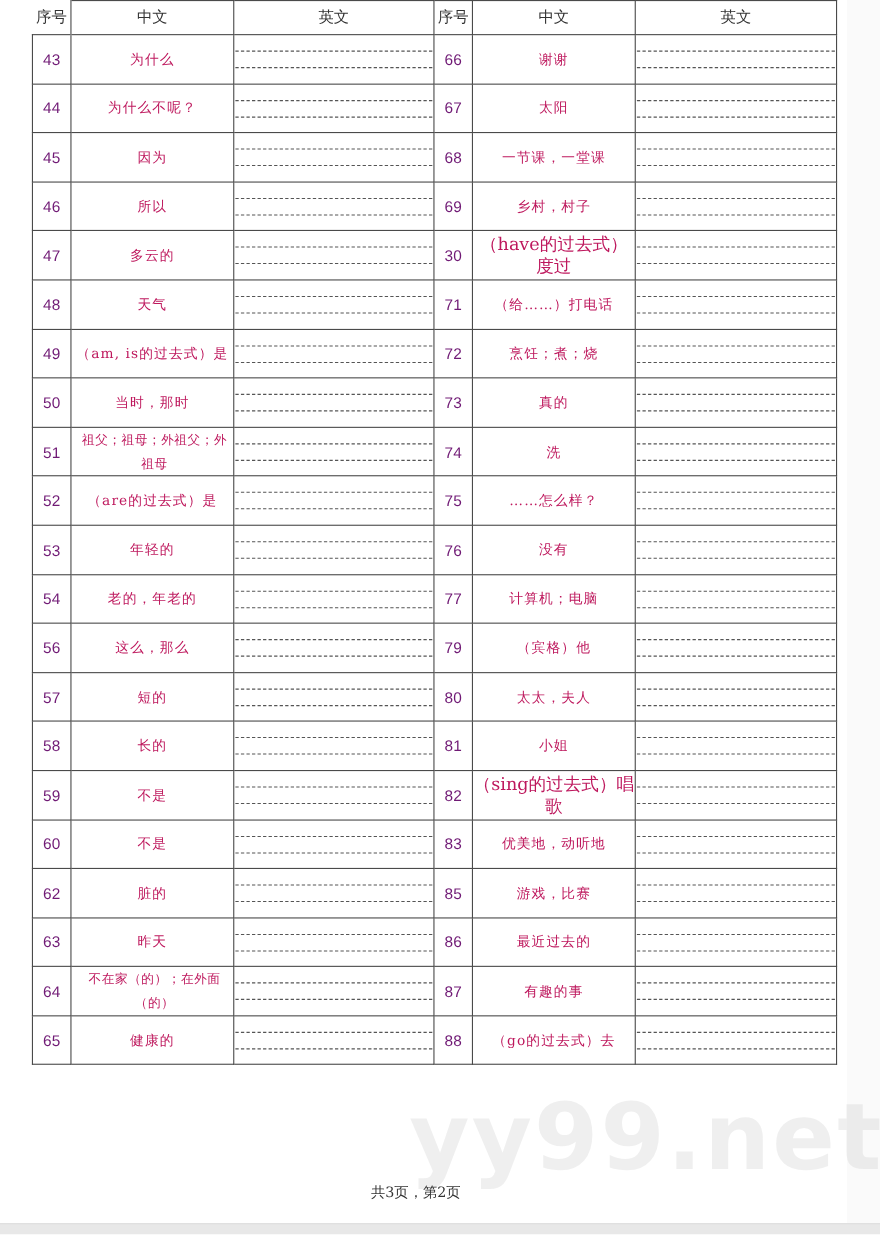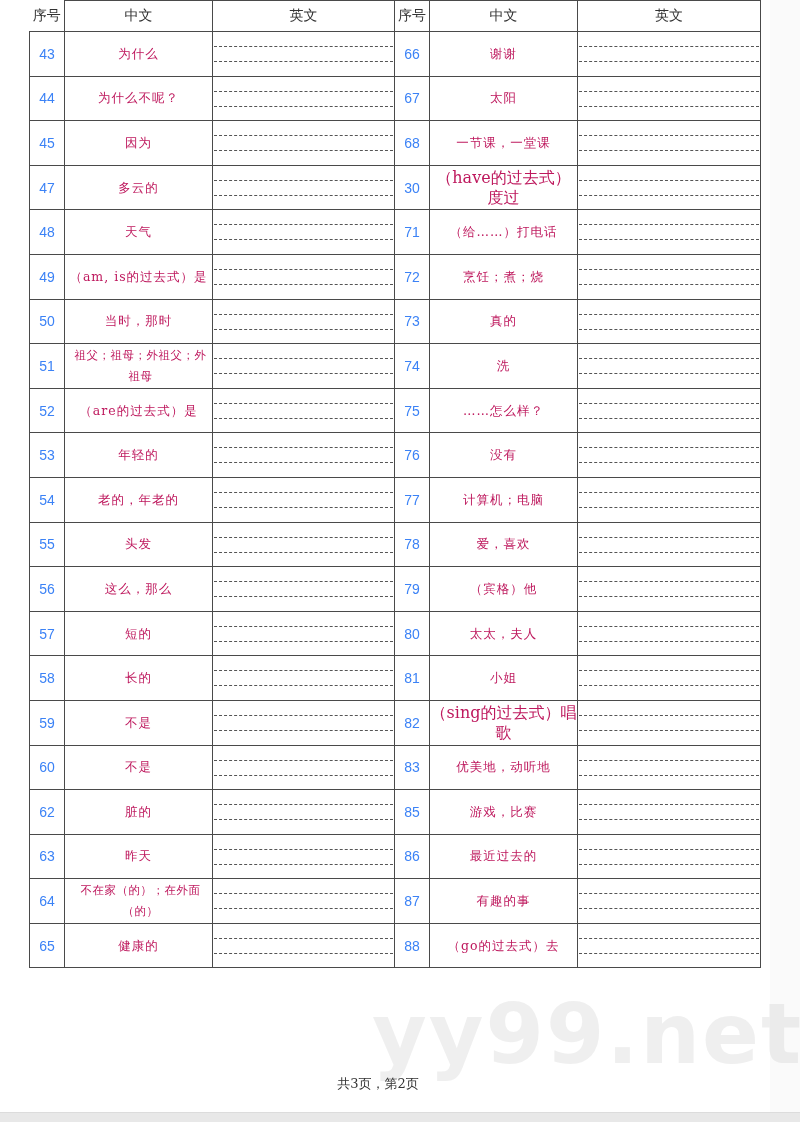--- a/index.html
+++ b/index.html
@@ -12,21 +12,21 @@
   table.vocab {
     position:absolute; left:29px; top:0; border-collapse:collapse; table-layout:fixed;
     width:731px;
   }
   table.vocab td, table.vocab th {
     border:1.5px solid #4a4a4a; padding:0; text-align:center; vertical-align:middle;
   }
   table.vocab th { height:30px; font-weight:normal; font-size:14px; color:#333;margin-top:24px; }
   table.vocab th.num-h-left { border-top:none; border-left:none; border-bottom:none; }
   table.vocab tr.data td { height:43.6px; }
-  td.num { font-family:"Liberation Sans", sans-serif; font-size:14px; color:#3b82f6; }
+  td.num { font-family:"Liberation Sans", sans-serif; font-size:14px; color:#701a75; }
   td.cn { font-size:12.5px; color:#be185d; letter-spacing:1px; line-height:20px; }
   td.cn.wrap { text-align:center; padding-left:4px; font-size:11.5px; line-height:21px; letter-spacing:0.5px; }
   td.cn.small { font-size:16px; letter-spacing:0; }
   td.en { position:relative; }
   .dash { position:absolute; left:1px; right:1px; height:0; border-top:1.5px dashed #555; }
   .dash.d1 { top:14px; }
   .dash.d2 { top:29px; }
   .footer {
     position:absolute; top:1075px; left:0; width:756px; text-align:center;
     font-size:13px; color:#333;
@@ -101,20 +101,34 @@
             <div class="dash d2"></div>
           </td>
           <td class="num">68</td>
           <td class="cn">一节课，一堂课</td>
           <td class="en">
             <div class="dash d1"></div>
             <div class="dash d2"></div>
           </td>
         </tr>
         <tr class="data">
+          <td class="num">46</td>
+          <td class="cn">所以</td>
+          <td class="en">
+            <div class="dash d1"></div>
+            <div class="dash d2"></div>
+          </td>
+          <td class="num">69</td>
+          <td class="cn">乡村，村子</td>
+          <td class="en">
+            <div class="dash d1"></div>
+            <div class="dash d2"></div>
+          </td>
+        </tr>
+        <tr class="data">
           <td class="num">47</td>
           <td class="cn">多云的</td>
           <td class="en">
             <div class="dash d1"></div>
             <div class="dash d2"></div>
           </td>
           <td class="num">30</td>
           <td class="cn small">（have的过去式）度过</td>
           <td class="en">
             <div class="dash d1"></div>
@@ -213,34 +227,20 @@
             <div class="dash d2"></div>
           </td>
           <td class="num">77</td>
           <td class="cn">计算机；电脑</td>
           <td class="en">
             <div class="dash d1"></div>
             <div class="dash d2"></div>
           </td>
         </tr>
         <tr class="data">
-          <td class="num">55</td>
-          <td class="cn">头发</td>
-          <td class="en">
-            <div class="dash d1"></div>
-            <div class="dash d2"></div>
-          </td>
-          <td class="num">78</td>
-          <td class="cn">爱，喜欢</td>
-          <td class="en">
-            <div class="dash d1"></div>
-            <div class="dash d2"></div>
-          </td>
-        </tr>
-        <tr class="data">
           <td class="num">56</td>
           <td class="cn">这么，那么</td>
           <td class="en">
             <div class="dash d1"></div>
             <div class="dash d2"></div>
           </td>
           <td class="num">79</td>
           <td class="cn">（宾格）他</td>
           <td class="en">
             <div class="dash d1"></div>

